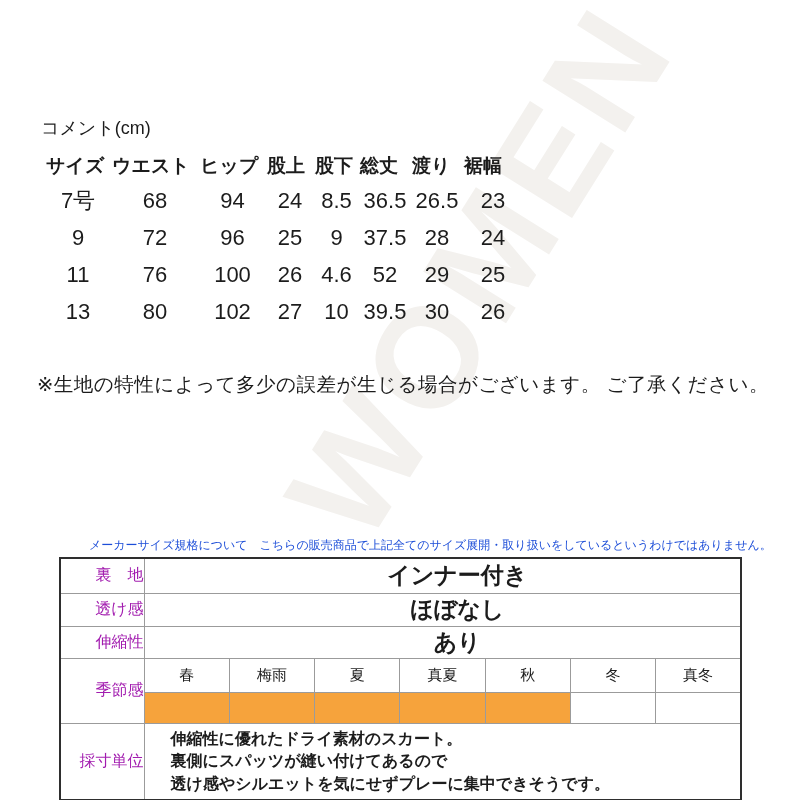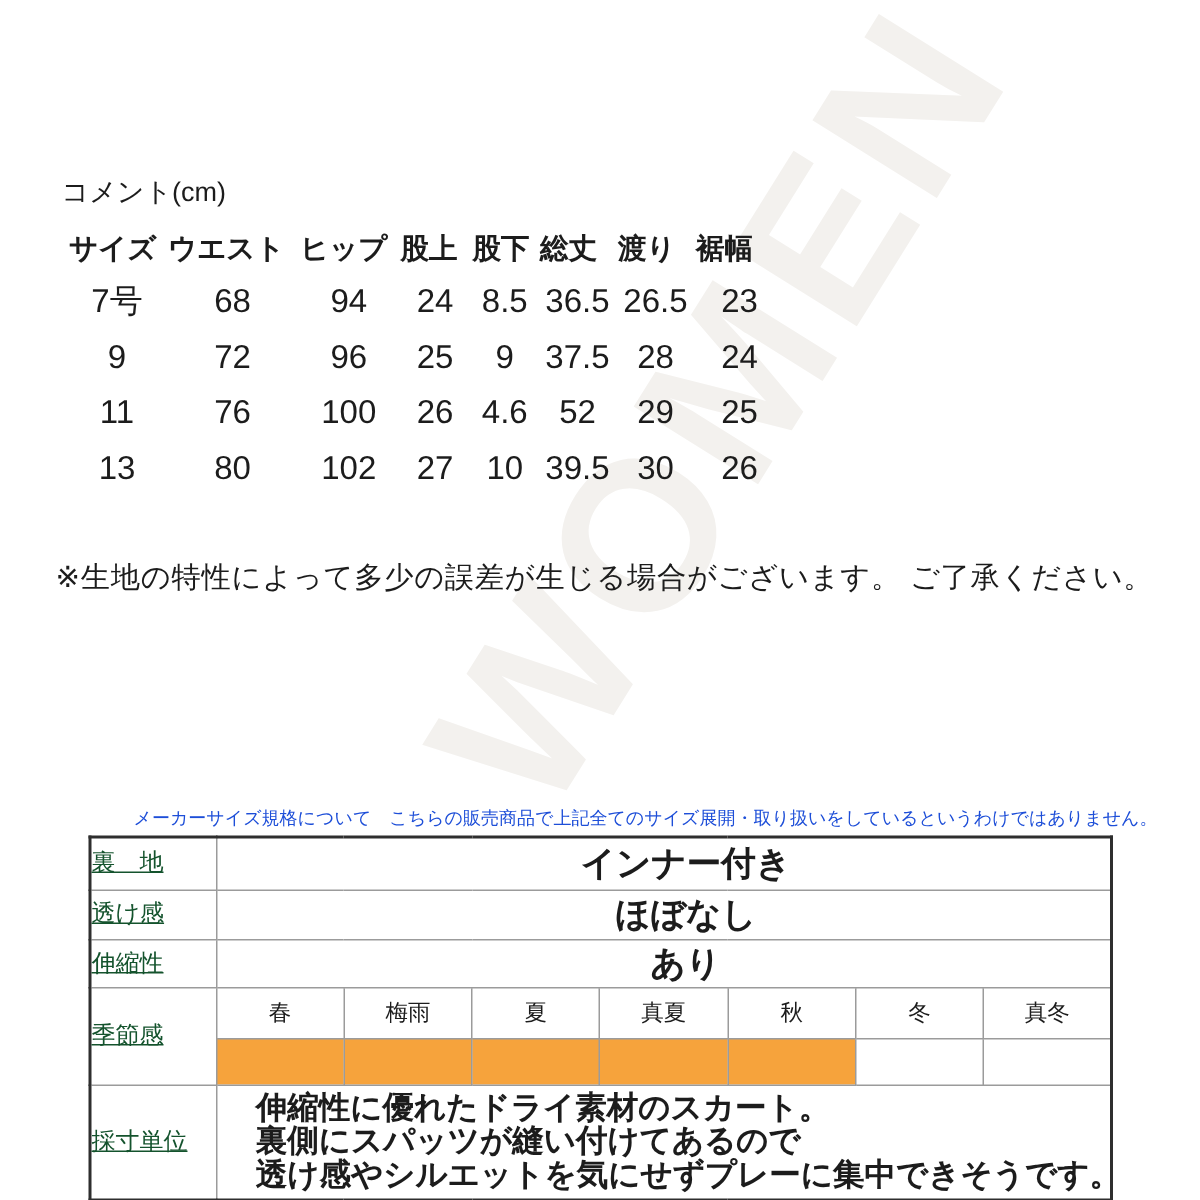--- a/index.html
+++ b/index.html
@@ -46,26 +46,26 @@
     font-size:12px; color:#1d4ed8; white-space:nowrap;margin-left:11px;
   }
 
   
   .spec-table {
     position:absolute; left:59px; top:557px; width:683px;
     border-collapse:collapse; table-layout:fixed;
     border:2px solid #2e2e2e;
   }
   .spec-table td { border:1px solid #9b9b9b; padding:0; vertical-align:middle; }
-  .spec-table td.lbl  { font-size:16px; text-align:left; color:#14532d;text-decoration:underline; }
+  .spec-table td.lbl  { font-size:16px; text-align:right; color:#a21caf; }
   .spec-table td.val  { font-size:23px; font-weight:bold; padding-left:30px;text-align:center; }
   .spec-table td.season-name { font-size:15px; text-align:center; }
   .spec-table td.comment { padding:4px 6px 4px 26px; }
   .spec-table td.comment div {
-    font-size:21px; font-weight:bold; line-height:22.5px; white-space:nowrap;
+    font-size:16px; font-weight:bold; line-height:22.5px; white-space:nowrap;
   }
 </style>
 </head>
 <body>
 
 <div id="stage">
 
   <div class="wm-women">WOMEN</div>
 
   <div class="unit-label">コメント(cm)</div>

